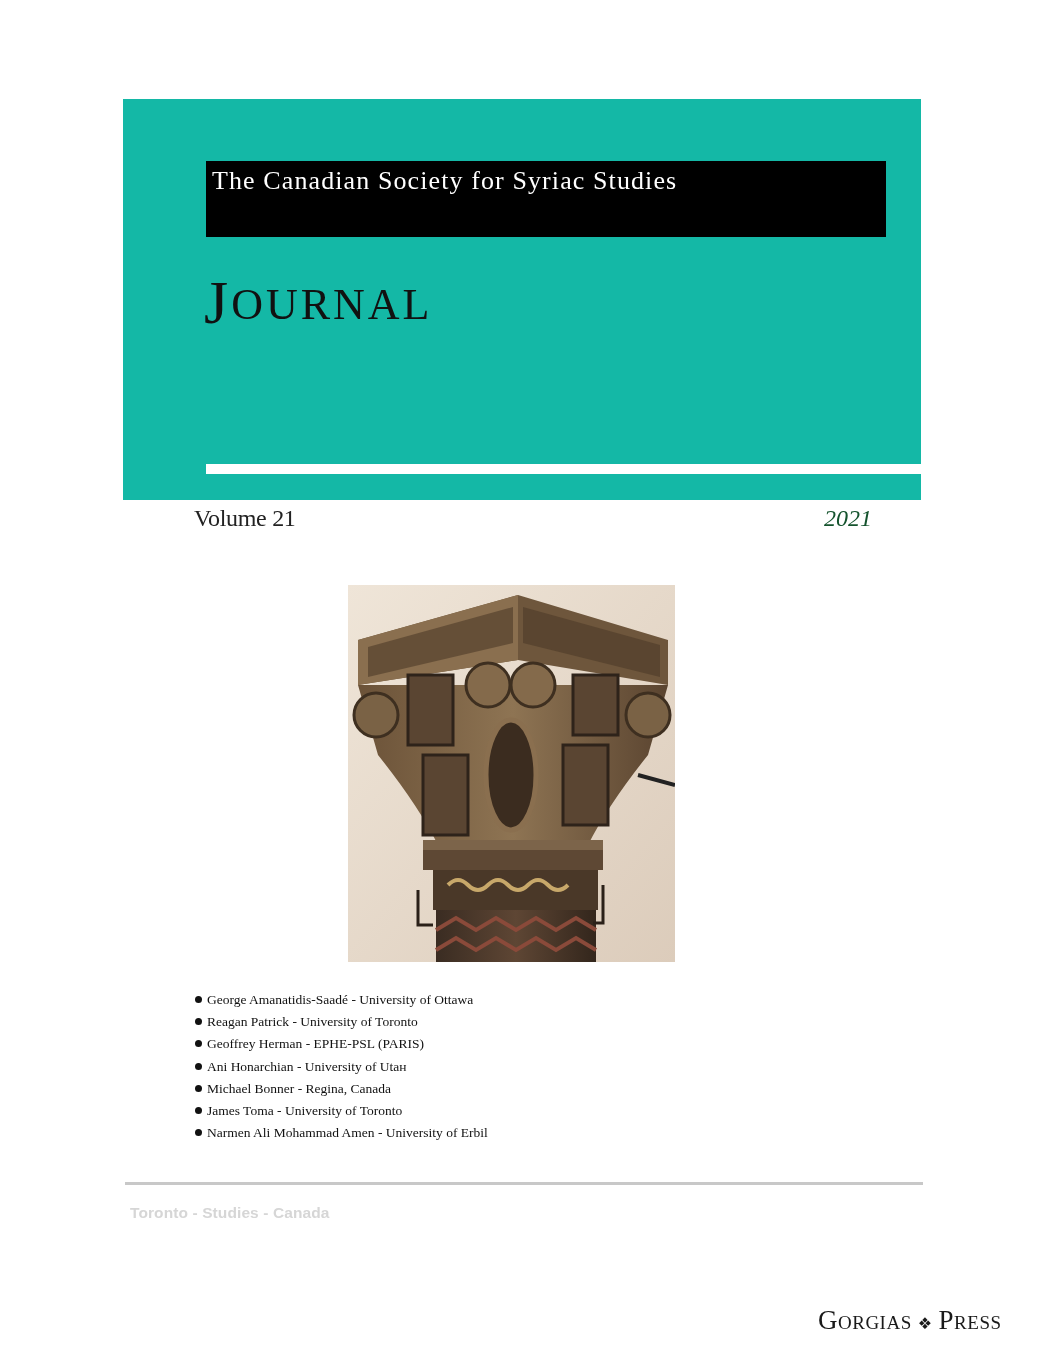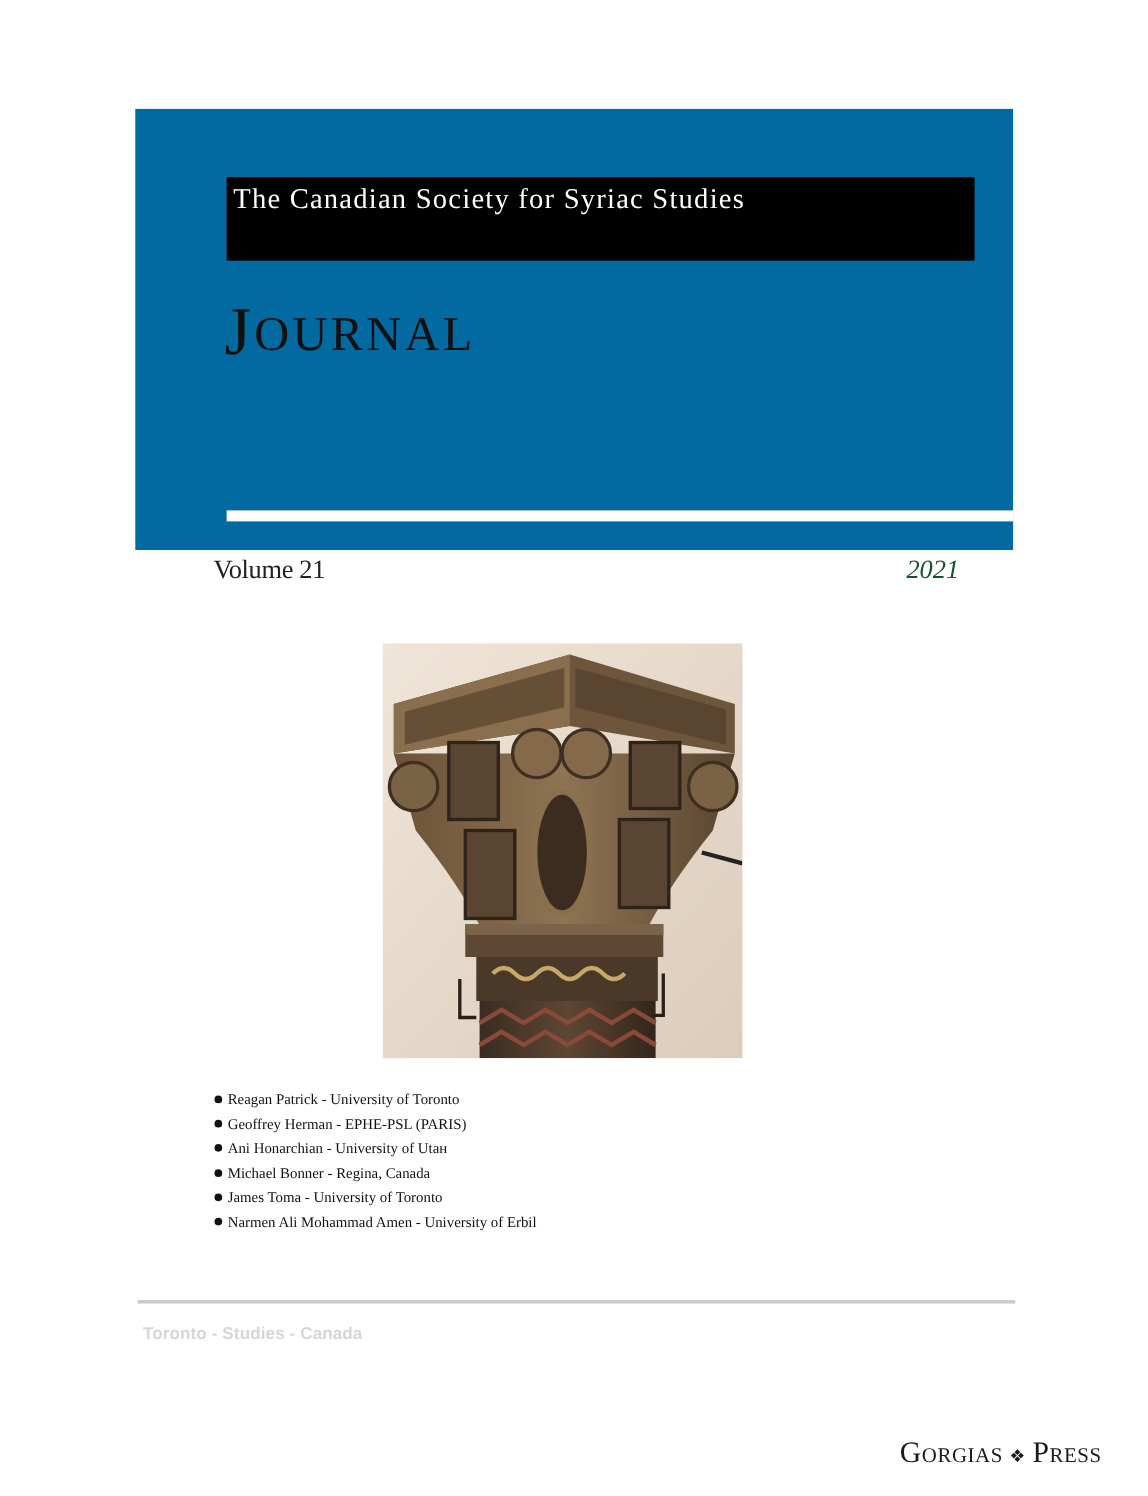--- a/index.html
+++ b/index.html
@@ -13,21 +13,21 @@
       position: relative;
       overflow: hidden;
       font-family: "Liberation Serif", serif;
     }
     .cover-panel {
       position: absolute;
       left: 123px;
       top: 99px;
       width: 798px;
       height: 401px;
-      background: #0369a1;
+      background: #14b8a6;
     }
     .society-banner {
       position: absolute;
       left: 83px;
       top: 62px;
       width: 680px;
       height: 76px;
       background: #000000;
     }
     .society-title {
@@ -220,20 +220,21 @@
     <path d="M88,365 l20,-12 l20,12 l20,-12 l20,12 l20,-12 l20,12 l20,-12 l20,12" stroke="#8a4a3a" stroke-width="4" fill="none"></path>
 
     <path d="M70,305 L70,340 L85,340" stroke="#2a2018" stroke-width="3" fill="none"></path>
     <path d="M255,300 L255,338 L245,338" stroke="#2a2018" stroke-width="3" fill="none"></path>
 
     <line x1="290" y1="190" x2="327" y2="200" stroke="#222" stroke-width="4"></line>
   </svg>
 </div>
 
 <ul class="contributors">
+  <li><span class="bullet"></span><span>George Amanatidis-Saadé - University of Ottawa</span></li>
   <li><span class="bullet"></span><span>Reagan Patrick - University of Toronto</span></li>
   <li><span class="bullet"></span><span>Geoffrey Herman - EPHE-PSL (PARIS)</span></li>
   <li><span class="bullet"></span><span>Ani Honarchian - University of Utaн</span></li>
   <li><span class="bullet"></span><span>Michael Bonner - Regina, Canada</span></li>
   <li><span class="bullet"></span><span>James Toma - University of Toronto</span></li>
   <li><span class="bullet"></span><span>Narmen Ali Mohammad Amen - University of Erbil</span></li>
 </ul>
 
 <div class="footer-rule"></div>
 <div class="location-text">Toronto - Studies - Canada</div>

